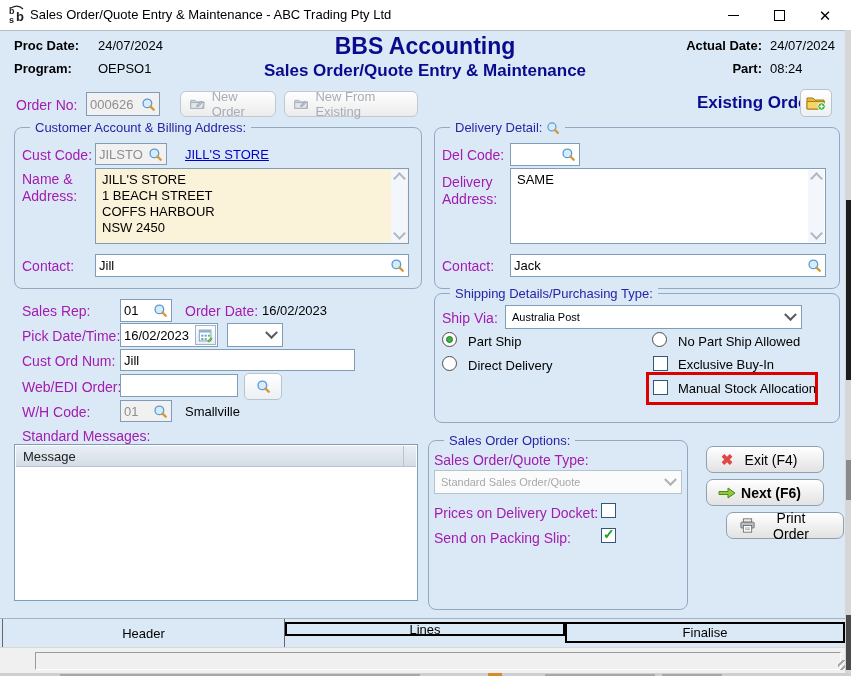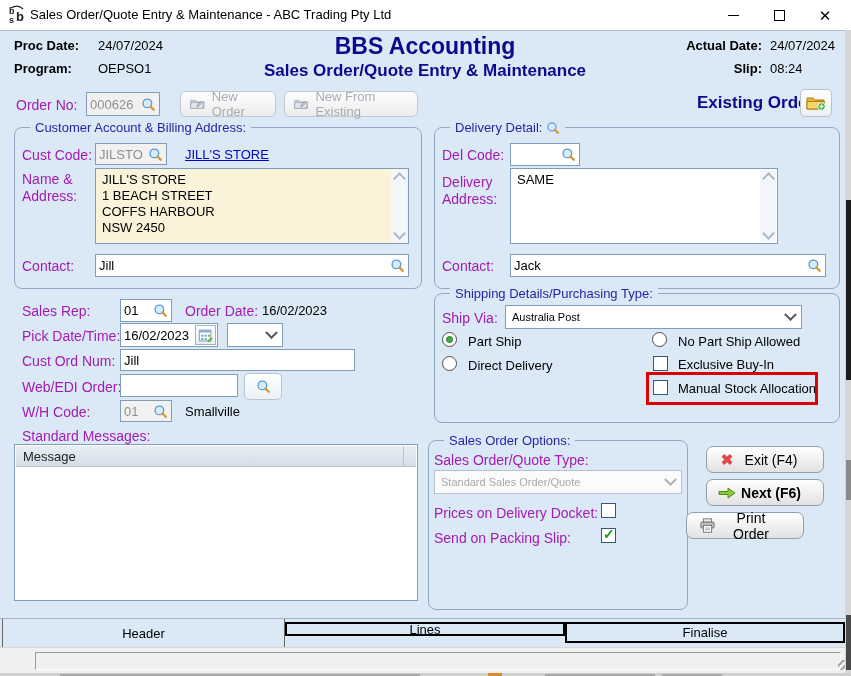--- a/index.html
+++ b/index.html
@@ -100,21 +100,21 @@
       <span class="k">Program:</span>
       <span>OEPSO1</span>
     </div>
 
     <div class="apptitle">BBS Accounting</div>
     <div class="appsub">Sales Order/Quote Entry &amp; Maintenance</div>
 
     <div class="hgridr" style="left:660px;top:38px;width:182px;">
       <span class="k">Actual Date:</span>
       <span>24/07/2024</span>
-      <span class="k">Slip:</span>
+      <span class="k">Part:</span>
       <span>08:24</span>
     </div>
 
     <span class="lbl" style="left:16px;top:97px;">Order No:</span>
     <div class="field ro" style="left:86px;top:92px;width:74px;height:24px;">
       <span>000626</span>
       <svg class="mag" viewBox="0 0 16 16">
           <circle cx="6.8" cy="6.8" r="4.6" fill="#d6ecfb" stroke="#5b9bd5" stroke-width="1.4"></circle>
           <path d="M10.2 10.2 L13.6 13.6" stroke="#d39a3a" stroke-width="2.6" stroke-linecap="round"></path>
         </svg>
@@ -186,21 +186,21 @@
     </span>
     <span class="lbl" style="left:442px;top:147px;">Del Code:</span>
     <div class="field" style="left:510px;top:143px;width:70px;height:23px;">
       <span></span>
       <svg class="mag" viewBox="0 0 16 16">
           <circle cx="6.8" cy="6.8" r="4.6" fill="#d6ecfb" stroke="#5b9bd5" stroke-width="1.4"></circle>
           <path d="M10.2 10.2 L13.6 13.6" stroke="#d39a3a" stroke-width="2.6" stroke-linecap="round"></path>
         </svg>
     </div>
     <span class="lbl" style="left:442px;top:174px;width:62px;line-height:17px;">Delivery Address:</span>
-    <div class="tarea" style="left:510px;top:168px;width:268px;height:76px;">
+    <div class="tarea" style="left:510px;top:168px;width:316px;height:76px;">
       <div class="txt">SAME</div>
       <div class="vscroll">
         <div class="chevu"></div>
         <div class="chevd"></div>
       </div>
     </div>
     <span class="lbl" style="left:442px;top:258px;">Contact:</span>
     <div class="field" style="left:510px;top:254px;width:316px;height:23px;">
       <span>Jack</span>
       <svg class="mag" viewBox="0 0 16 16">
@@ -311,21 +311,21 @@
       <span class="blabel">Exit (F4)</span>
     </div>
     <div class="btn" style="left:706px;top:479px;width:118px;height:27px;font-weight:bold;">
       <span class="bicon">
         <svg width="18" height="12" viewBox="0 0 18 12">
             <path d="M1 4.5 h9 v-3.5 l7 5 -7 5 v-3.5 h-9 z" fill="#8ec93e" stroke="#4e8a14" stroke-width="1"></path>
           </svg>
       </span>
       <span class="blabel">Next (F6)</span>
     </div>
-    <div class="btn" style="left:686px;top:512px;width:118px;height:27px;">
+    <div class="btn" style="left:726px;top:512px;width:118px;height:27px;">
       <span class="bicon">
         <svg width="17" height="15" viewBox="0 0 20 18">
             <rect x="5" y="1" width="10" height="4" fill="#ececec" stroke="#666"></rect>
             <rect x="2" y="5" width="16" height="7" rx="1" fill="#b9bec4" stroke="#666"></rect>
             <rect x="5" y="9" width="10" height="8" fill="#ffffff" stroke="#666"></rect>
             <line x1="7" y1="12" x2="13" y2="12" stroke="#999"></line>
             <line x1="7" y1="14" x2="13" y2="14" stroke="#999"></line>
           </svg>
       </span>
       <span class="blabel">Print Order</span>

